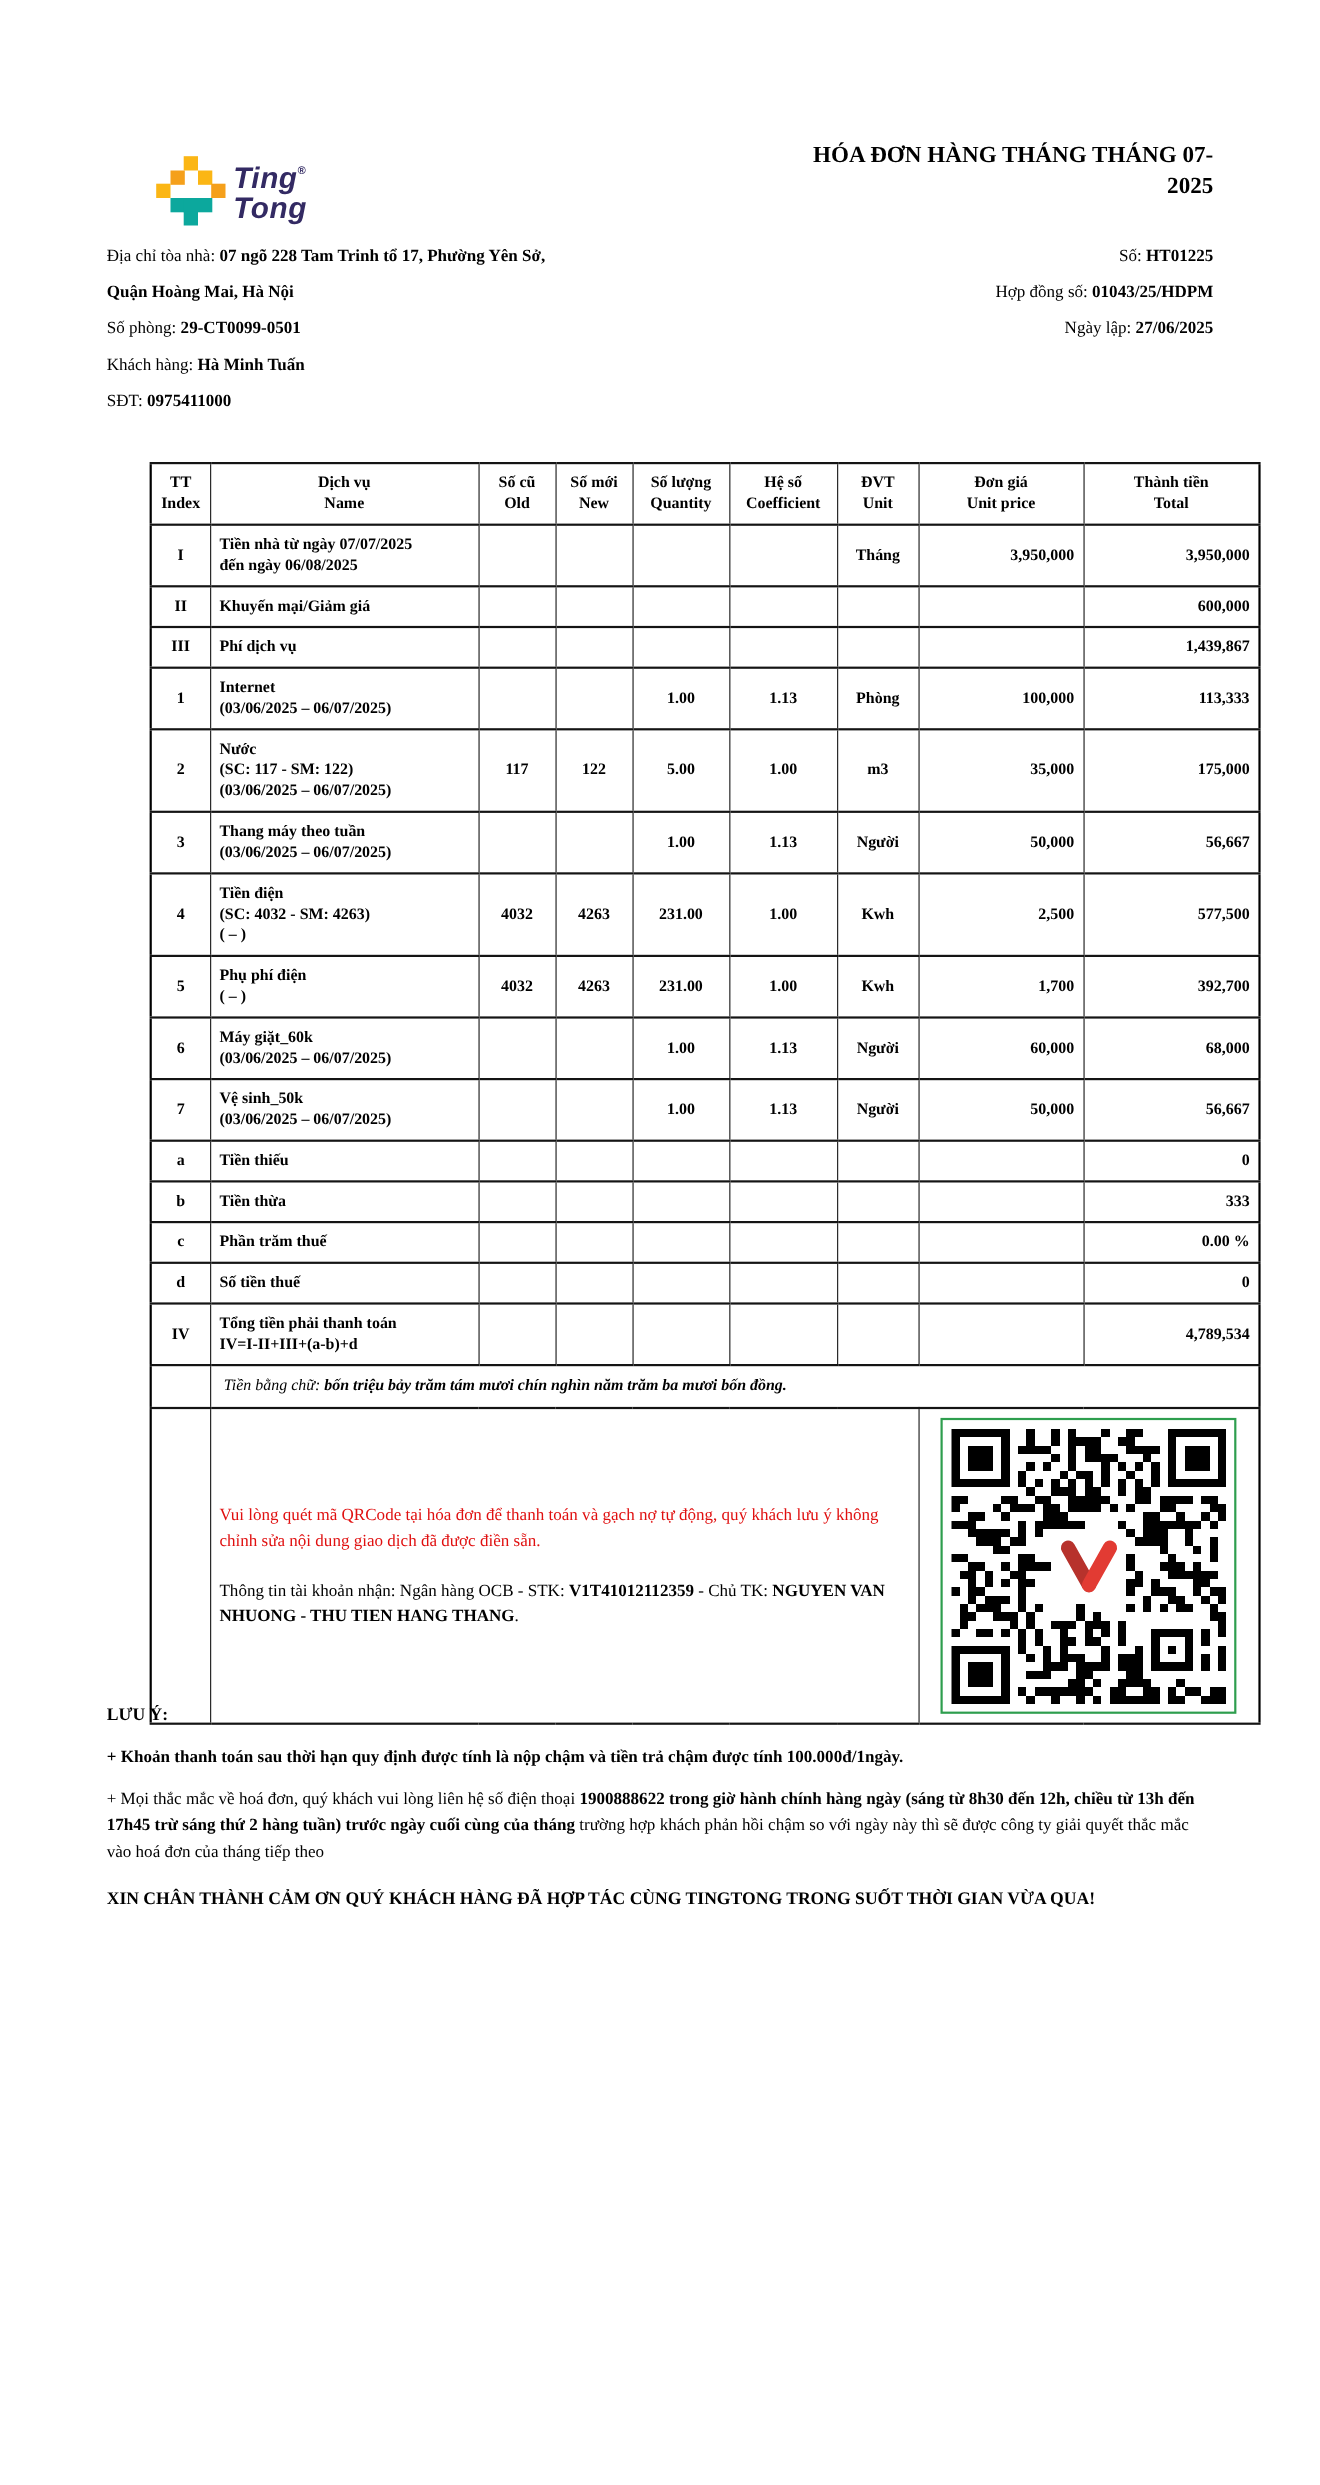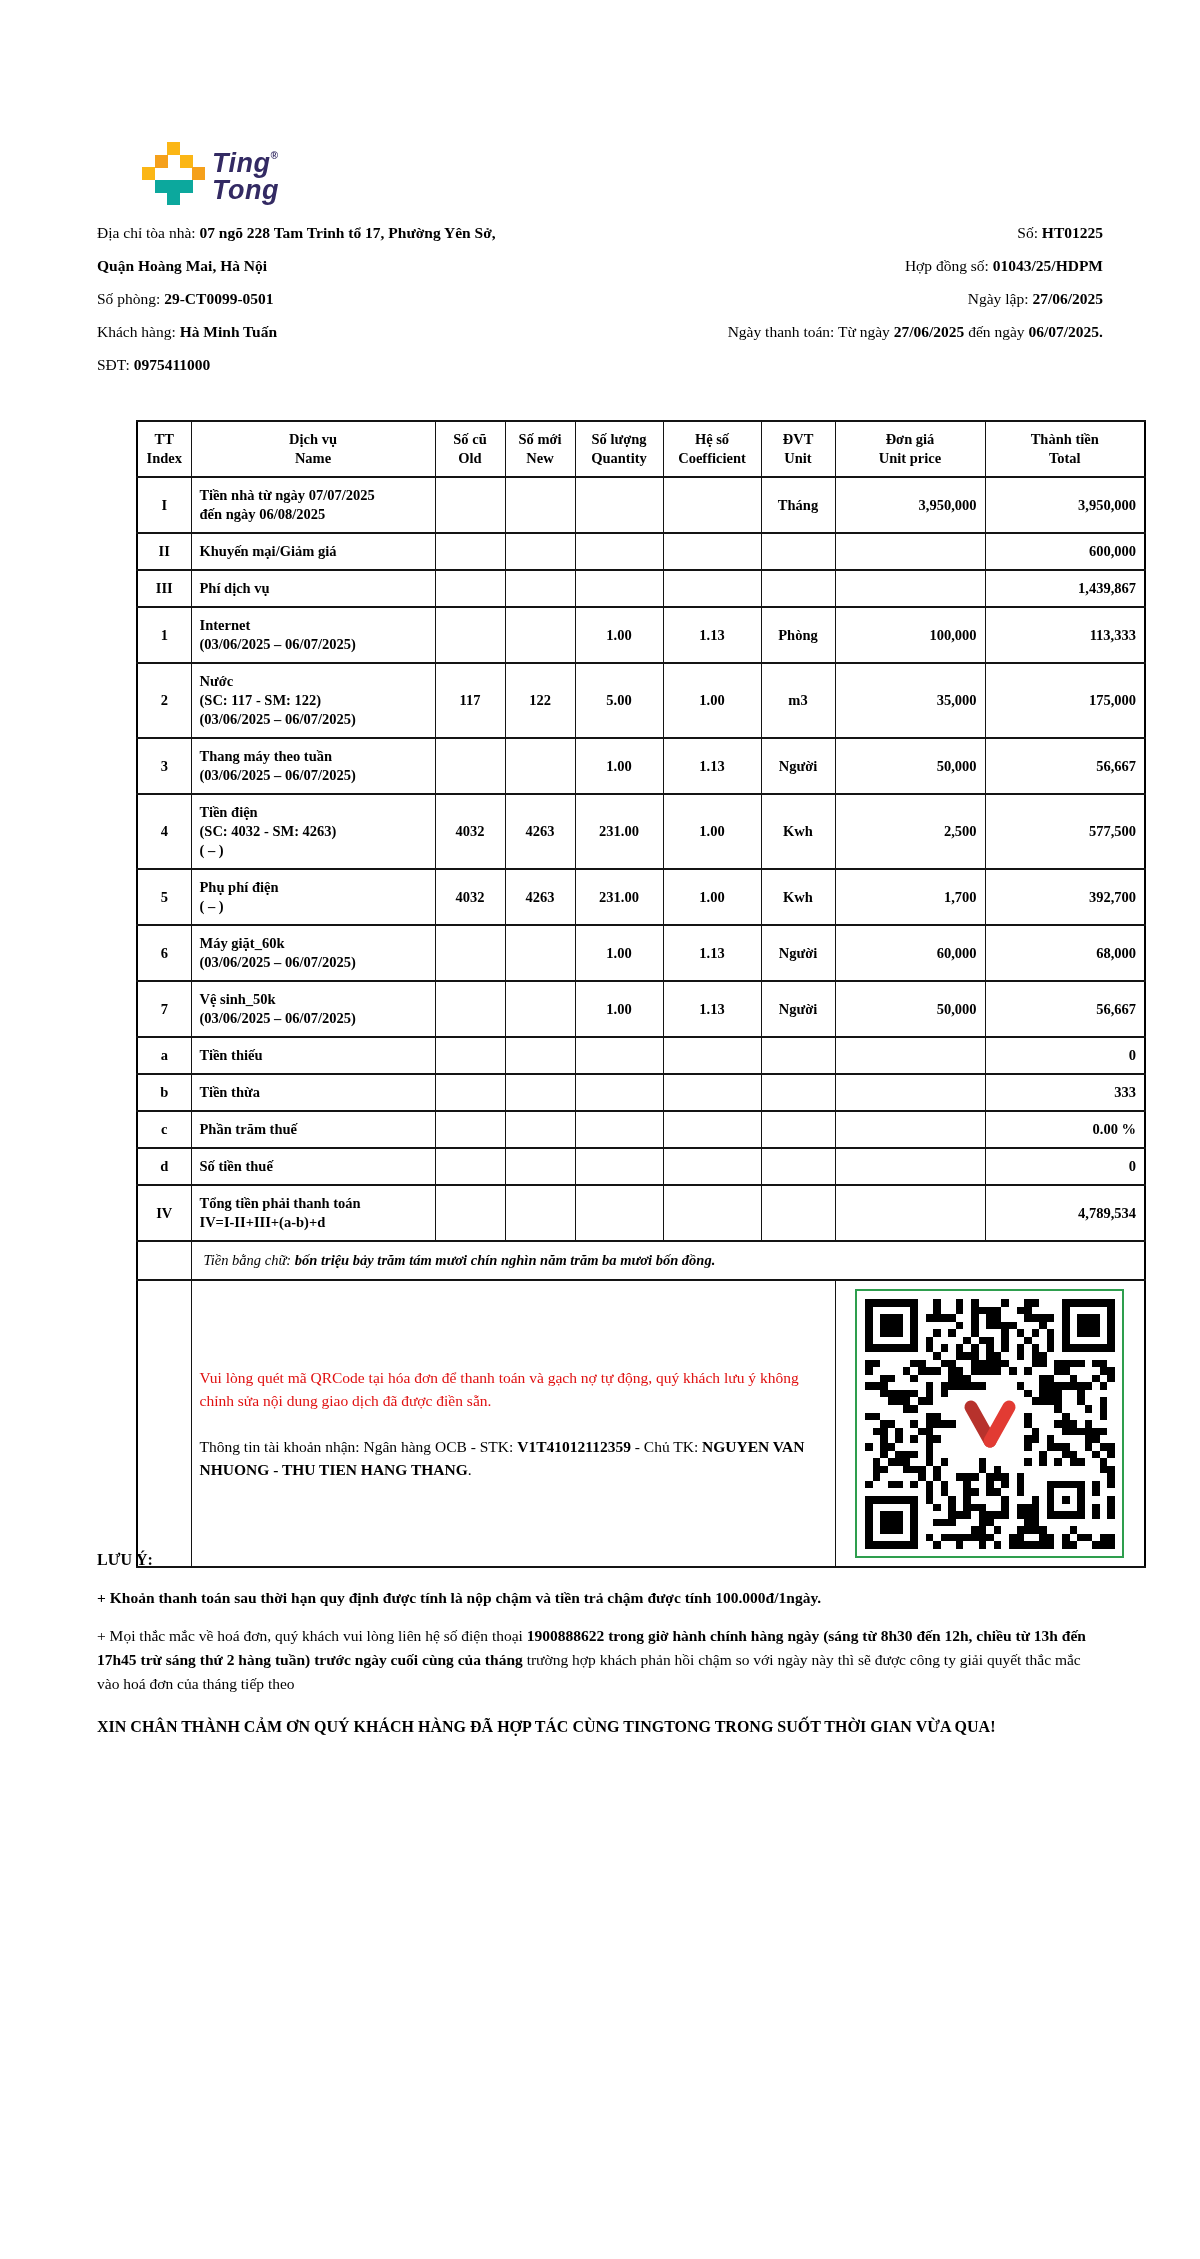--- a/index.html
+++ b/index.html
@@ -73,33 +73,36 @@
         <span style="left: 25px; top: 37.5px; background: rgb(12, 168, 157);"></span>
         <span style="left: 37.5px; top: 37.5px; background: rgb(12, 168, 157);"></span>
         <span style="left: 25px; top: 50px; background: rgb(12, 168, 157);"></span>
       </div>
     <div class="logo-text" id="logo-text" style="color: rgb(51, 42, 99);">
       <div><span>Ting</span><span class="reg">®</span></div>
       <div><span>Tong</span></div>
     </div>
   </div>
 
+  <div class="title">
+    <span>HÓA ĐƠN HÀNG THÁNG THÁNG 07-</span><br>
+    <span>2025</span>
+  </div>
 
   <div class="info-left" id="info-left">
       <div class="info-line"><span>Địa chỉ tòa nhà: </span><span class="b">07 ngõ 228 Tam Trinh tổ 17, Phường Yên Sở,</span></div>
       <div class="info-line"><span class="b">Quận Hoàng Mai, Hà Nội</span></div>
       <div class="info-line"><span>Số phòng: </span><span class="b">29-CT0099-0501</span></div>
       <div class="info-line"><span>Khách hàng: </span><span class="b">Hà Minh Tuấn</span></div>
       <div class="info-line"><span>SĐT: </span><span class="b">0975411000</span></div>
     </div>
   <div class="info-right" id="info-right">
       <div class="info-line"><span>Số: </span><span class="b">HT01225</span></div>
       <div class="info-line"><span>Hợp đồng số: </span><span class="b">01043/25/HDPM</span></div>
       <div class="info-line"><span>Ngày lập: </span><span class="b">27/06/2025</span></div>
-      <div class="info-line"><span>Ngày thanh toán: Từ ngày </span><span class="b">27/06/2025</span><span> đến ngày </span><span class="b">06/07/2025.</span></div>
     </div>
 
   <table class="inv" id="invoice-table">
     <colgroup id="inv-colgroup">
         <col style="width: 54px;">
         <col style="width: 244px;">
         <col style="width: 70px;">
         <col style="width: 70px;">
         <col style="width: 88px;">
         <col style="width: 98px;">

